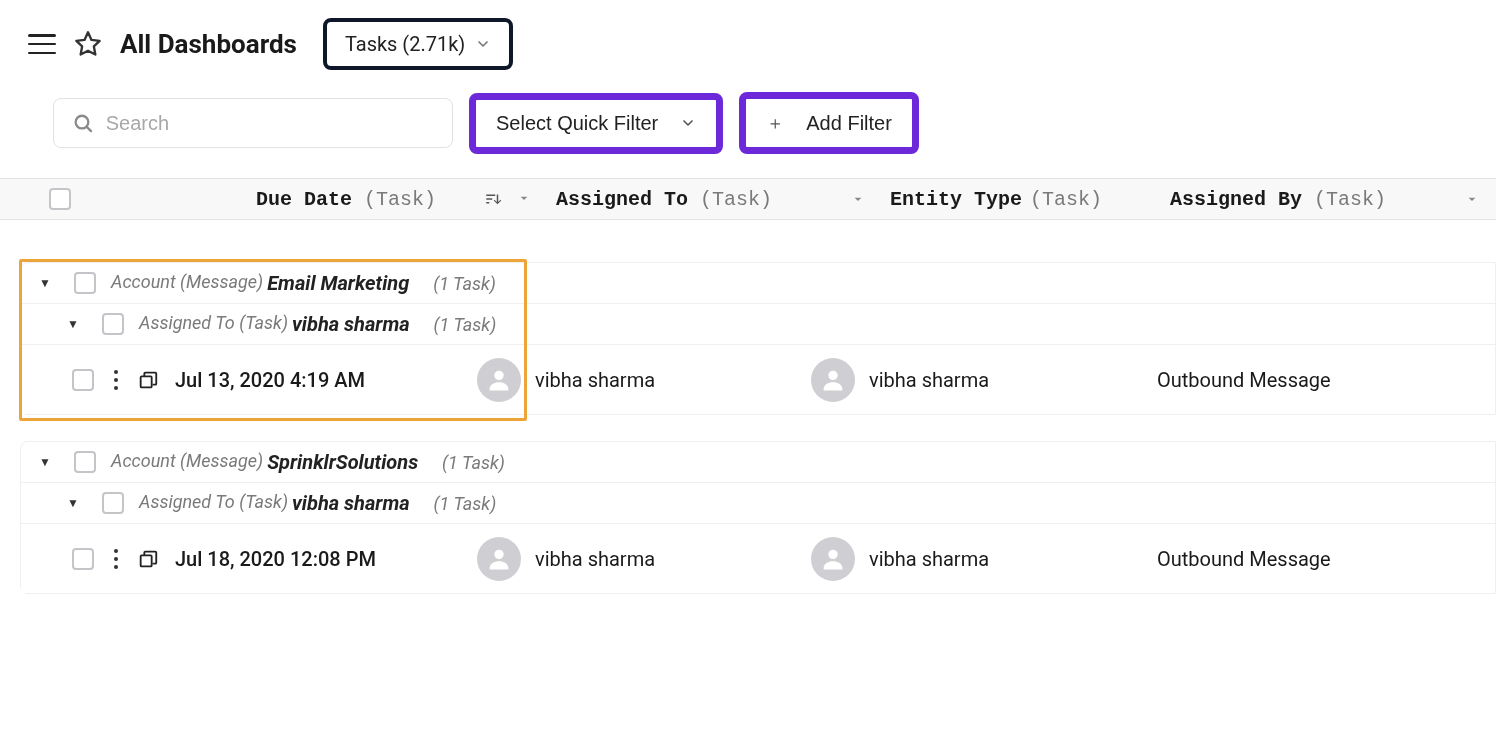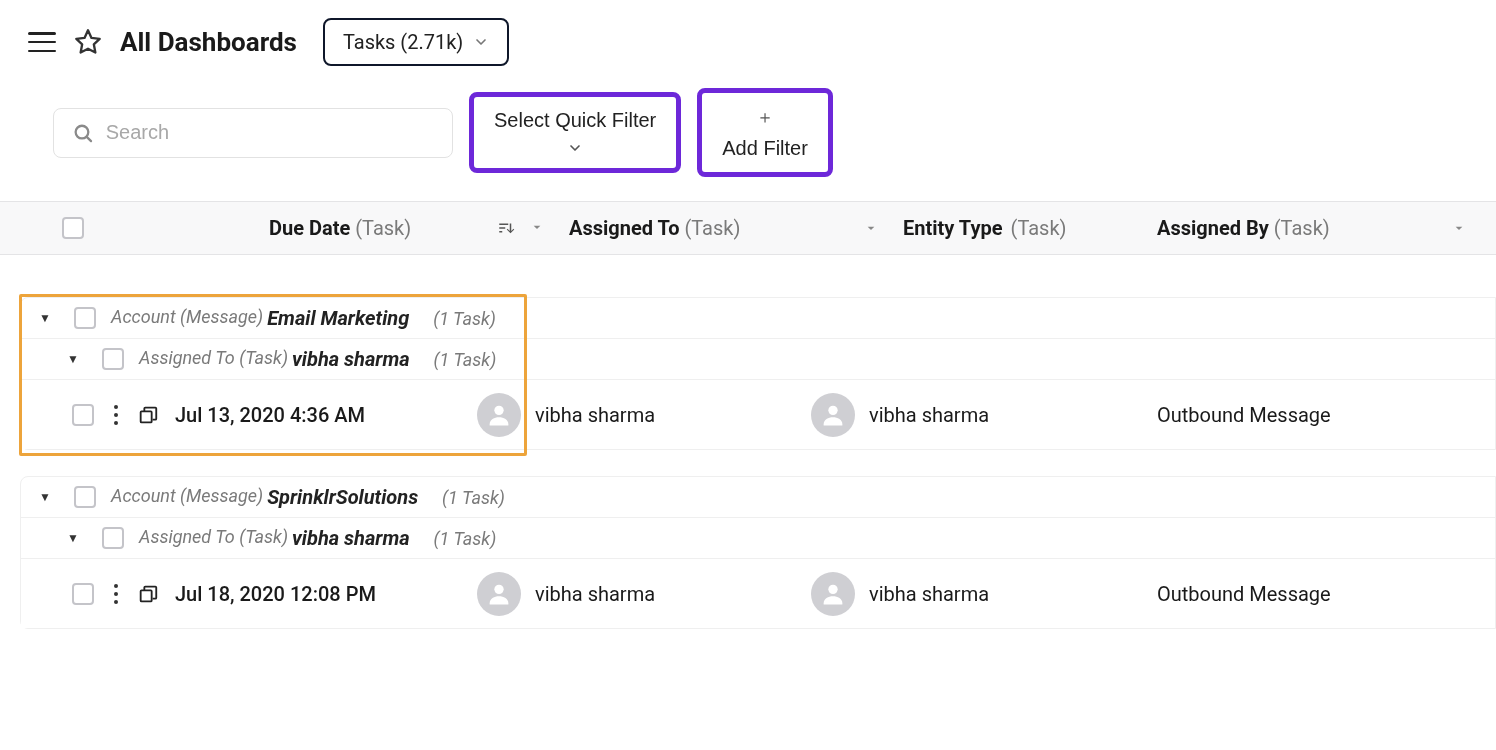--- a/index.html
+++ b/index.html
@@ -19,21 +19,21 @@
 .hamburger span { display:block; height:2.5px; background:#222; border-radius:2px; }
 .star-icon { color:#333; }
 
 .title {
   font-size: 26px;
   font-weight: 700;
   margin-right: 8px;
 }
 .tasks-pill {
   display:flex; align-items:center; gap:10px;
-  border: 2px solid #0f172a;
+  border: 4px solid #0f172a;
   border-radius: 8px;
   padding: 10px 18px;
   font-size: 20px;
   font-weight: 400;
   color:#222;
   cursor:pointer;
 }
 
 .filterbar {
   display:flex; align-items:center; gap:16px;
@@ -45,41 +45,41 @@
   border:1px solid #e2e2e2; border-radius:8px;
   padding:12px 18px;
   width: 400px;
   color:#8a8a8a;
 }
 .search-input {
   border:none; outline:none; font-size:20px; width:100%; color:#333;
 }
 .search-input::placeholder { color:#a8a8a8; }
 .filter-btn {
-  display:flex; align-items:center; gap:8px;
-  border:5px solid #6d28d9; border-radius:8px;
+  display:flex; align-items:center; gap:22px;
+  border:7px solid #6d28d9; border-radius:8px;
   padding:12px 20px;
   font-size:20px;
   color:#222;
   background:#fff;
   cursor:pointer;
-  flex-direction:column;
 }
 .plus {
   font-size:18px; color:#555;
 }
 
 .table-header {
   display:flex;
   align-items:center;
   background:#f8f8f9;
   border-top:1px solid #e4e4e6;
   border-bottom:1px solid #e4e4e6;
-  padding: 17px;
-  height: 54px;
+  padding: 4px;
+  height: 42px;
+  font-family: Liberation Mono, monospace;
 }
 .th-check { width: 112px; display:flex; align-items:center; justify-content:center; }
 .th-blank { width: 128px; }
 .th { display:flex; align-items:center; gap:8px; color:#1a1a1a; font-weight:700; font-size:20px; padding: 0 12px; }
 .th .sub { font-weight:400; color:#7a7a7a; }
 .th-due { flex: 0 0 300px; justify-content:space-between; }
 .th-assigned-to { flex: 0 0 334px; justify-content:space-between; }
 .th-assigned-by { flex: 0 0 334px; justify-content:space-between; }
 .th-entity { flex: 1; }
 .sort-icons { display:flex; gap:14px; color:#777; }
@@ -271,21 +271,21 @@
         <svg width="6" height="22" viewBox="0 0 6 22" fill="#333">
             <circle cx="3" cy="3" r="2"></circle>
             <circle cx="3" cy="11" r="2"></circle>
             <circle cx="3" cy="19" r="2"></circle>
           </svg>
         <svg width="22" height="22" viewBox="0 0 24 24" fill="none" stroke="#222" stroke-width="2">
             <rect x="4" y="8" width="12" height="12" rx="1"></rect>
             <path d="M8 8V5a1 1 0 0 1 1-1h11a1 1 0 0 1 1 1v11a1 1 0 0 1-1 1h-3"></path>
           </svg>
       </div>
-      <div class="tr-date">Jul 13, 2020 4:36 AM</div>
+      <div class="tr-date">Jul 13, 2020 4:19 AM</div>
       <div class="tr-user">
         <div class="avatar">
           <svg width="28" height="28" viewBox="0 0 24 24">
               <circle cx="12" cy="8" r="4"></circle>
               <path d="M4 20c0-4 4-6 8-6s8 2 8 6v1H4z"></path>
             </svg>
         </div>
         <span>vibha sharma</span>
       </div>
       <div class="tr-user">

